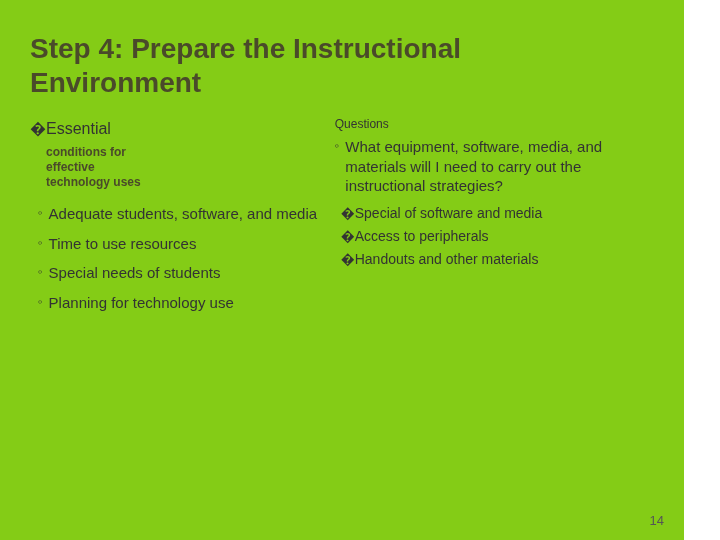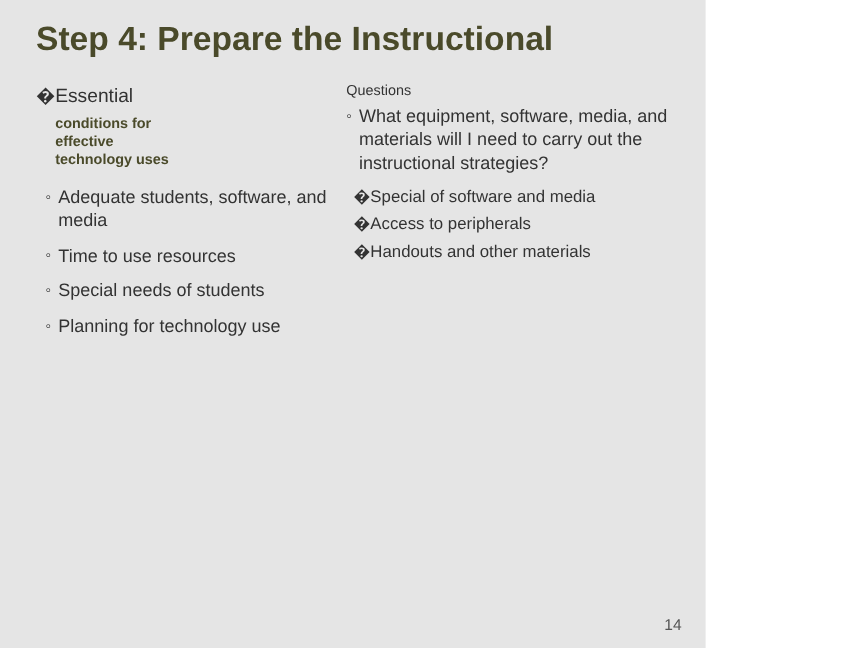--- a/index.html
+++ b/index.html
@@ -11,24 +11,24 @@
     body {
       width: 720px;
       height: 540px;
       background: #ffffff;
       font-family: Arial, sans-serif;
       overflow: hidden;
       position: relative;
     }
 
     .slide {
-      width: 588px;
+      width: 684px;
       height: 540px;
-      background: #e5e5e5;
-      padding: 16px 30px 20px 30px;
+      background: #84cc16;
+      padding: 32px 30px 20px 30px;
       position: relative;
     }
 
     .slide-title {
       font-size: 28px;
       font-weight: bold;
       color: #4a4a2a;
       line-height: 1.2;
       margin-bottom: 18px;
     }
@@ -132,20 +132,21 @@
       color: #555;
     }
   </style>
 </head>
 <body>
 
 <div class="slide">
 
   <div class="slide-title">
     <span>Step 4: Prepare the Instructional</span><br>
+    <span>Environment</span>
   </div>
 
   <div class="content-area">
 
     <div class="left-column">
       <div class="essential-heading">
         <span>�Essential</span>
       </div>
       <div class="essential-subtext">
         conditions for<br>effective<br>technology uses

